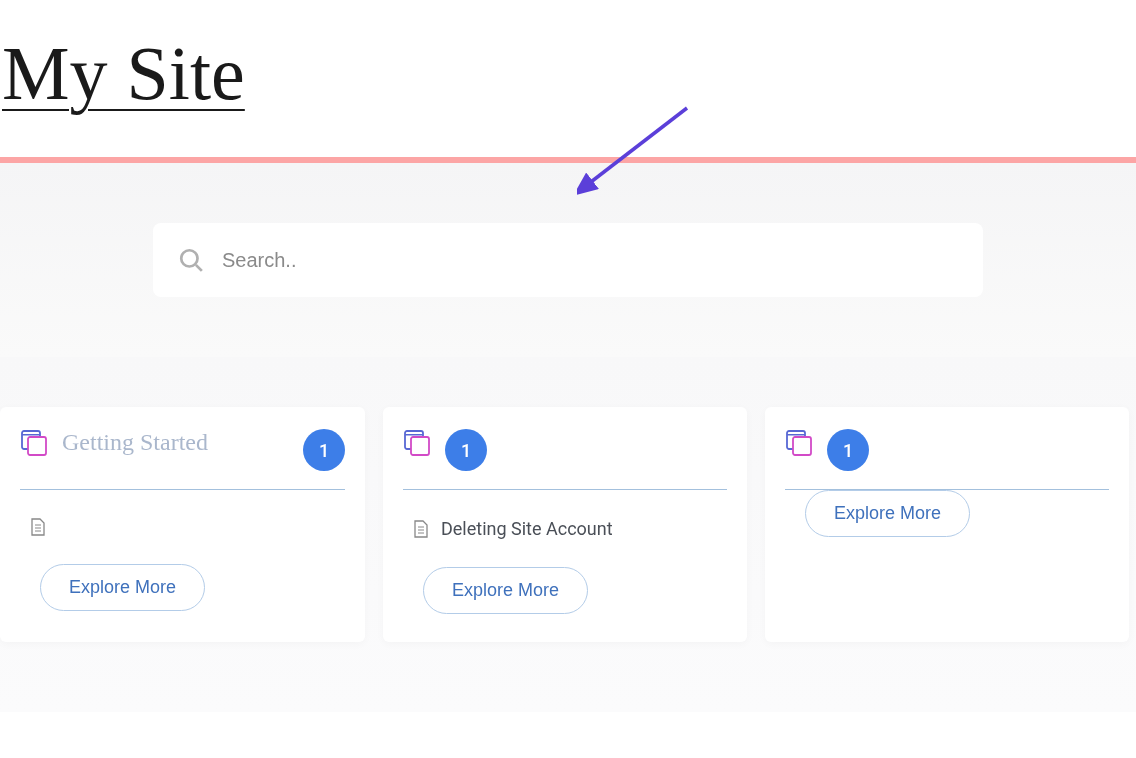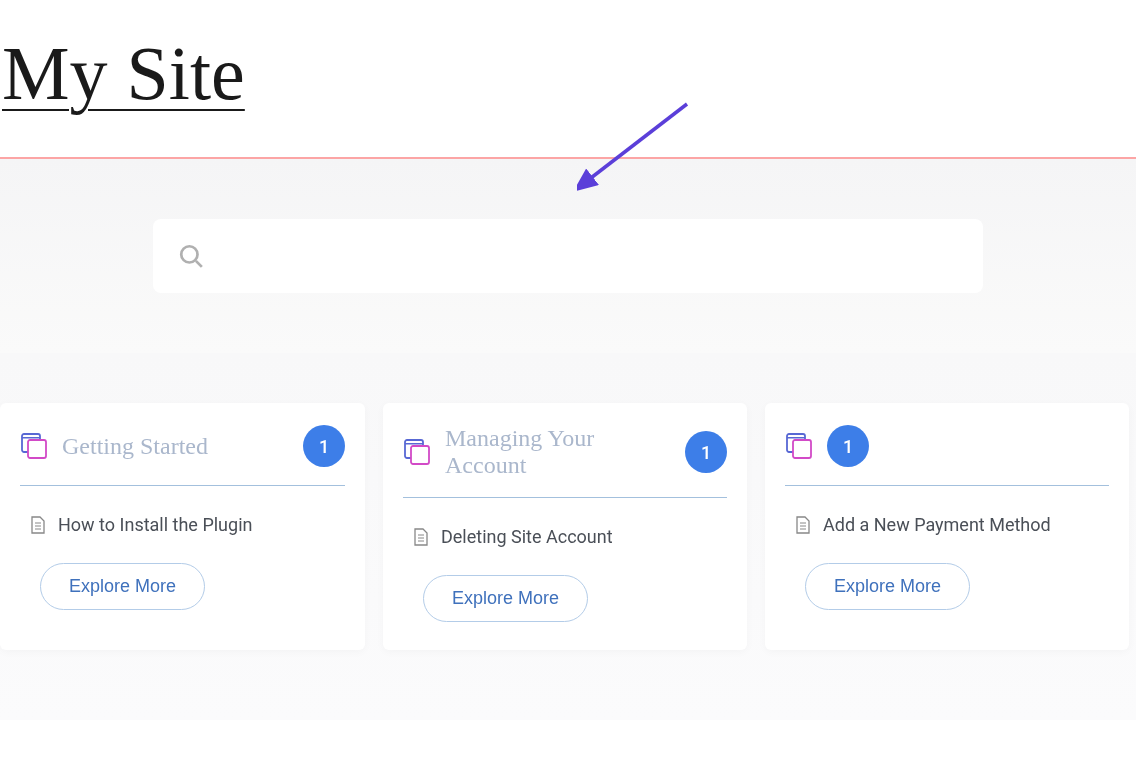--- a/index.html
+++ b/index.html
@@ -9,21 +9,21 @@
     }
     body {
       font-family: -apple-system, BlinkMacSystemFont, "Segoe UI", Roboto, Helvetica, Arial, sans-serif;
       background: #ffffff;
       width: 1136px;
       height: 758px;
       overflow: hidden;
     }
     .header {
       padding: 30px 0 40px 0;
-      border-bottom: 2px solid #fca5a5;
+      border-bottom: 6px solid #fca5a5;
     }
     .site-title {
       font-family: Georgia, 'Times New Roman', serif;
       font-size: 76px;
       font-weight: 400;
       color: #1a1a1a;
       text-decoration: underline;
       text-decoration-thickness: 2px;
       text-underline-offset: 10px;
       padding-left: 2px;
@@ -83,21 +83,20 @@
       width: 364px;
       flex-shrink: 0;
       box-shadow: 0 2px 8px rgba(0,0,0,0.03);
     }
     .card:first-child {
       width: 365px;
       padding-left: 20px;
     }
     .card-header {
       display: flex;
-      align-items: center;
       padding-bottom: 18px;
       border-bottom: 1px solid #a3c0dd;
       gap: 14px;
     }
     .card-icon {
       width: 28px;
       height: 28px;
       position: relative;
       flex-shrink: 0;
     }
@@ -167,20 +166,21 @@
         <polygon points="0 0, 7 3, 0 6" fill="#5b3fd9"></polygon>
       </marker>
     </defs>
     <line x1="110" y1="5" x2="10" y2="82" stroke="#5b3fd9" stroke-width="3.5" marker-end="url(#arrowhead)"></line>
   </svg>
   <div class="search-box">
     <svg class="search-icon-svg" viewBox="0 0 24 24">
       <circle cx="10.5" cy="10.5" r="7.5"></circle>
       <line x1="16.5" y1="16.5" x2="22" y2="22"></line>
     </svg>
+    <input type="text" class="search-input" placeholder="Search.." style="">
   </div>
 </div>
 
 <div class="cards-section">
 
   <div class="card">
     <div class="card-header">
       <div class="card-icon">
         <svg viewBox="0 0 28 28">
           <rect x="2" y="2" width="18" height="18" rx="2" fill="none" stroke="#5868d4" stroke-width="1.8"></rect>
@@ -191,45 +191,20 @@
       <div class="card-title">Getting Started</div>
       <div class="count-badge">1</div>
     </div>
     <div class="card-article">
       <svg class="doc-icon" viewBox="0 0 16 18">
         <path d="M2 1 L10 1 L14 5 L14 17 L2 17 Z" fill="none" stroke="#888" stroke-width="1.3"></path>
         <line x1="5" y1="7" x2="11" y2="7" stroke="#888" stroke-width="1"></line>
         <line x1="5" y1="10" x2="11" y2="10" stroke="#888" stroke-width="1"></line>
         <line x1="5" y1="13" x2="11" y2="13" stroke="#888" stroke-width="1"></line>
       </svg>
-      <span class="article-title">How to Install the Plugin</span>
-    </div>
-    <button class="explore-btn">Explore More</button>
-  </div>
-
-  <div class="card">
-    <div class="card-header">
-      <div class="card-icon">
-        <svg viewBox="0 0 28 28">
-          <rect x="2" y="2" width="18" height="18" rx="2" fill="none" stroke="#5868d4" stroke-width="1.8"></rect>
-          <rect x="8" y="8" width="18" height="18" rx="2" fill="#ffffff" stroke="#d24ac7" stroke-width="1.8"></rect>
-          <rect x="2" y="5" width="18" height="1.5" fill="#5868d4"></rect>
-        </svg>
-      </div>
-      <div class="card-title">Managing Your Account</div>
-      <div class="count-badge">1</div>
-    </div>
-    <div class="card-article">
-      <svg class="doc-icon" viewBox="0 0 16 18">
-        <path d="M2 1 L10 1 L14 5 L14 17 L2 17 Z" fill="none" stroke="#888" stroke-width="1.3"></path>
-        <line x1="5" y1="7" x2="11" y2="7" stroke="#888" stroke-width="1"></line>
-        <line x1="5" y1="10" x2="11" y2="10" stroke="#888" stroke-width="1"></line>
-        <line x1="5" y1="13" x2="11" y2="13" stroke="#888" stroke-width="1"></line>
-      </svg>
-      <span class="article-title">Deleting Site Account</span>
     </div>
     <button class="explore-btn">Explore More</button>
   </div>
 
   <div class="card">
     <div class="card-header">
       <div class="card-icon">
         <svg viewBox="0 0 28 28">
           <rect x="2" y="2" width="18" height="18" rx="2" fill="none" stroke="#5868d4" stroke-width="1.8"></rect>
           <rect x="8" y="8" width="18" height="18" rx="2" fill="#ffffff" stroke="#d24ac7" stroke-width="1.8"></rect>
@@ -238,18 +213,32 @@
       </div>
       <div class="count-badge">1</div>
     </div>
     <div class="card-article">
       <svg class="doc-icon" viewBox="0 0 16 18">
         <path d="M2 1 L10 1 L14 5 L14 17 L2 17 Z" fill="none" stroke="#888" stroke-width="1.3"></path>
         <line x1="5" y1="7" x2="11" y2="7" stroke="#888" stroke-width="1"></line>
         <line x1="5" y1="10" x2="11" y2="10" stroke="#888" stroke-width="1"></line>
         <line x1="5" y1="13" x2="11" y2="13" stroke="#888" stroke-width="1"></line>
       </svg>
-      <span class="article-title">Add a New Payment Method</span>
+      <span class="article-title">Deleting Site Account</span>
     </div>
     <button class="explore-btn">Explore More</button>
   </div>
 
+  <div class="card">
+    <div class="card-header">
+      <div class="card-icon">
+        <svg viewBox="0 0 28 28">
+          <rect x="2" y="2" width="18" height="18" rx="2" fill="none" stroke="#5868d4" stroke-width="1.8"></rect>
+          <rect x="8" y="8" width="18" height="18" rx="2" fill="#ffffff" stroke="#d24ac7" stroke-width="1.8"></rect>
+          <rect x="2" y="5" width="18" height="1.5" fill="#5868d4"></rect>
+        </svg>
+      </div>
+      <div class="count-badge">1</div>
+    </div>
+    <button class="explore-btn">Explore More</button>
+  </div>
+
 </div>
 
 </body></html>

